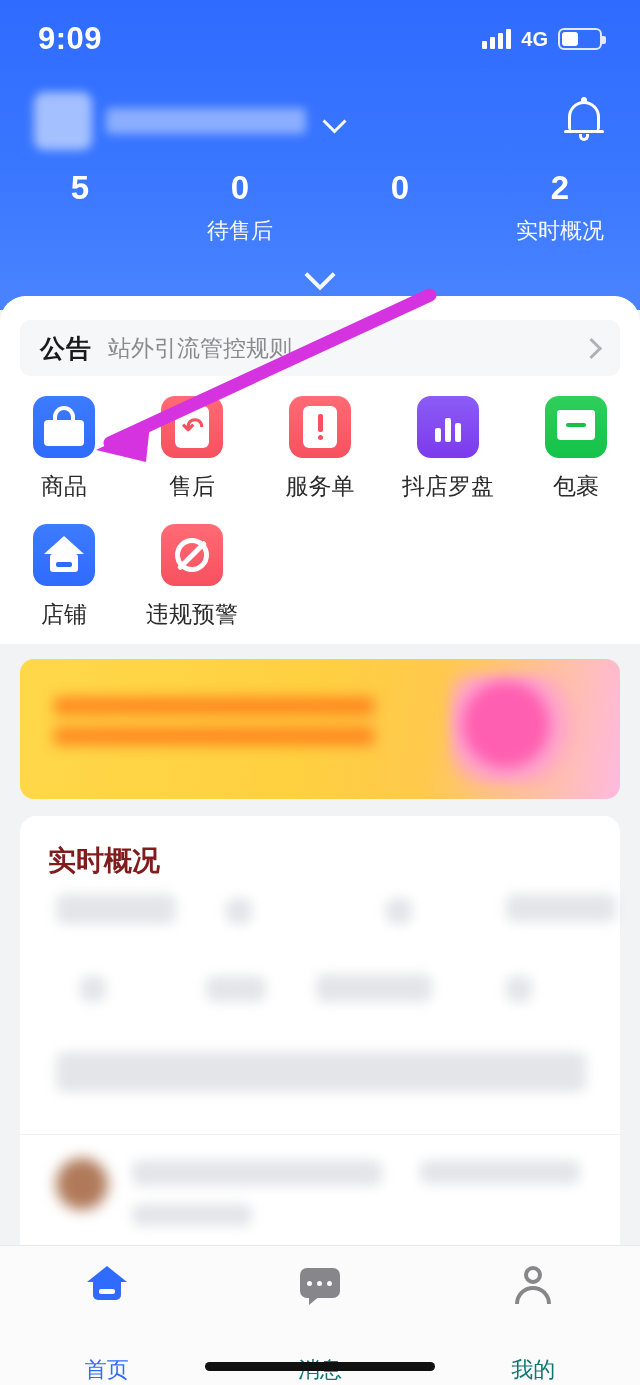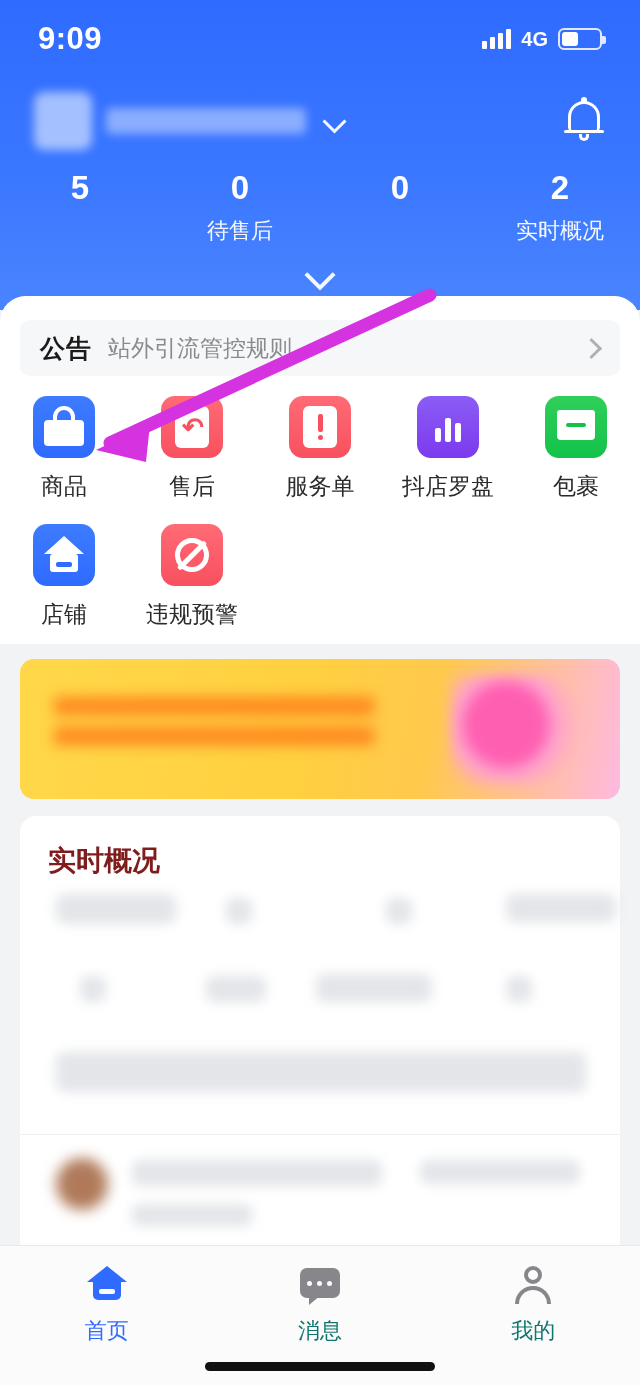--- a/index.html
+++ b/index.html
@@ -259,21 +259,21 @@
     content:""; position:absolute; left:0; top:1px; width:12px; height:12px;
     border-right:3px solid #555; border-top:3px solid #555; transform: rotate(45deg);
   }
 
   
   .tabbar {
     position: absolute; bottom: 0; left: 0; width: 640px; height: 140px;
     background: #fbfbfc; border-top: 1px solid #e9e9ec;
     display: flex;
   }
-  .tab { flex:1; display:flex; flex-direction:column; align-items:center; justify-content:flex-start; padding-top: 16px; gap: 10px; }
+  .tab { flex:1; display:flex; flex-direction:column; align-items:center; justify-content:space-between; padding-top: 16px; }
   .tab .tlbl { font-size: 22px; color:#0f766e; }
   .tab.active .tlbl { color:#2f6bff; }
   .ticon { width: 46px; height: 44px; position: relative; }
 
   .i-home .roof { position:absolute; top:4px; left:3px; width:0;height:0;
     border-left:20px solid transparent;border-right:20px solid transparent;border-bottom:16px solid #2f6bff;}
   .i-home .base { position:absolute; top:19px; left:9px; width:28px; height:19px; background:#2f6bff; border-radius:0 0 5px 5px;}
   .i-home .slot { position:absolute; top:27px; left:15px; width:16px; height:5px; background:#fbfbfc; border-radius:2px;}
 
   .i-msg .bubble { position:absolute; top:6px; left:3px; width:40px; height:30px; background:#86868b; border-radius:7px;}

